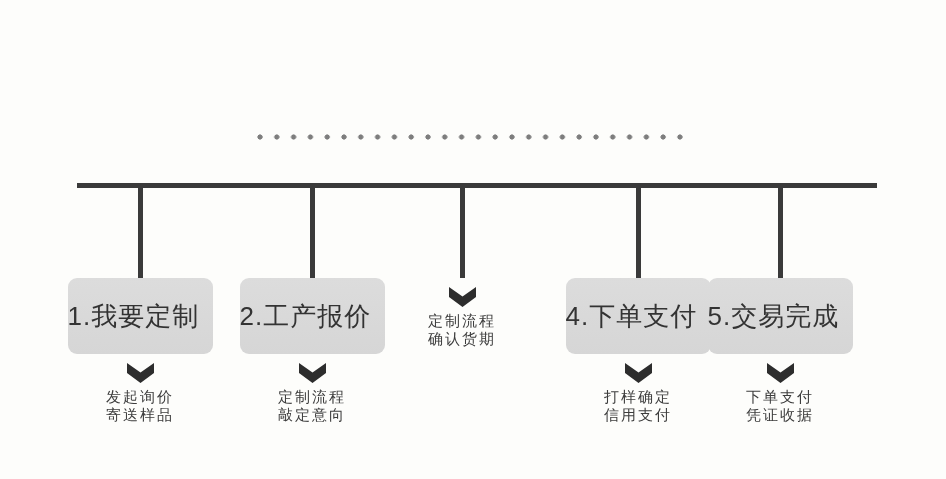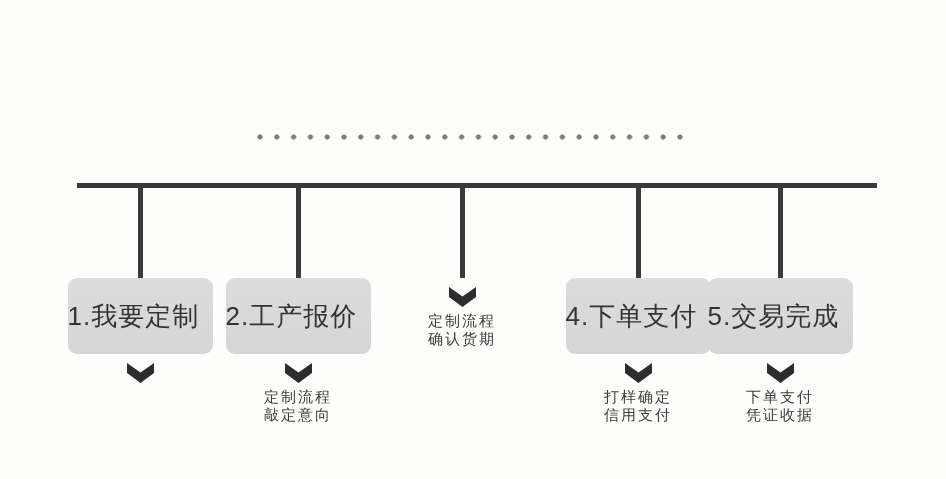--- a/index.html
+++ b/index.html
@@ -50,21 +50,21 @@
   
   .step-column {
     position: absolute;
     top: 186px;
     width: 164px;
     display: flex;
     flex-direction: column;
     align-items: center;
   }
   .col-1 { left: 58px; }
-  .col-2 { left: 216px; }
+  .col-2 { left: 230px; }
   .col-3 { left: 380px; }
   .col-4 { left: 556px; }
   .col-5 { left: 698px; }
   .connector-line {
     width: 5px;
     height: 92px;
     background: #3a3a3a;
   }
   .step-box {
     width: 145px;
@@ -108,20 +108,24 @@
   <div class="trunk-line"></div>
 
   <div class="step-column col-1">
     <div class="connector-line"></div>
     <div class="step-box">
       <span class="step-label">1.我要定制</span>
     </div>
     <svg class="chevron-down-icon" width="27" height="20" viewBox="0 0 27 20">
       <polygon points="0,0 13.5,9.5 27,0 27,10 13.5,20 0,10" fill="#2d2d2d"></polygon>
     </svg>
+    <div class="step-captions">
+      <div>发起询价</div>
+      <div>寄送样品</div>
+    </div>
   </div>
 
   <div class="step-column col-2">
     <div class="connector-line"></div>
     <div class="step-box">
       <span class="step-label">2.工产报价</span>
     </div>
     <svg class="chevron-down-icon" width="27" height="20" viewBox="0 0 27 20">
       <polygon points="0,0 13.5,9.5 27,0 27,10 13.5,20 0,10" fill="#2d2d2d"></polygon>
     </svg>

